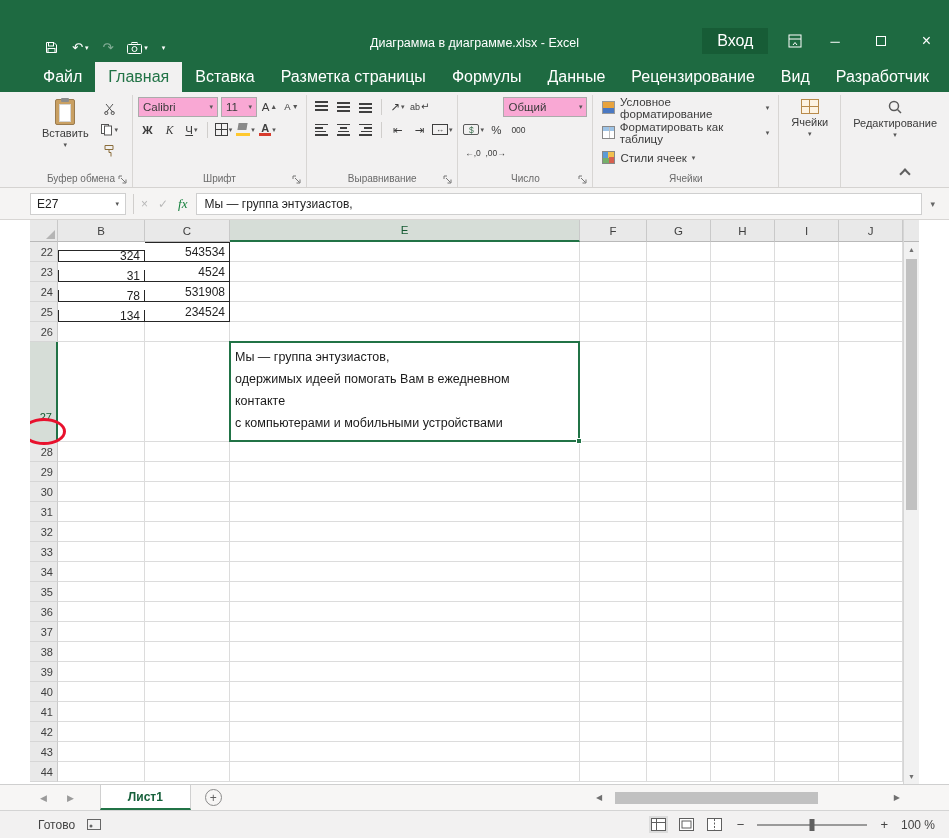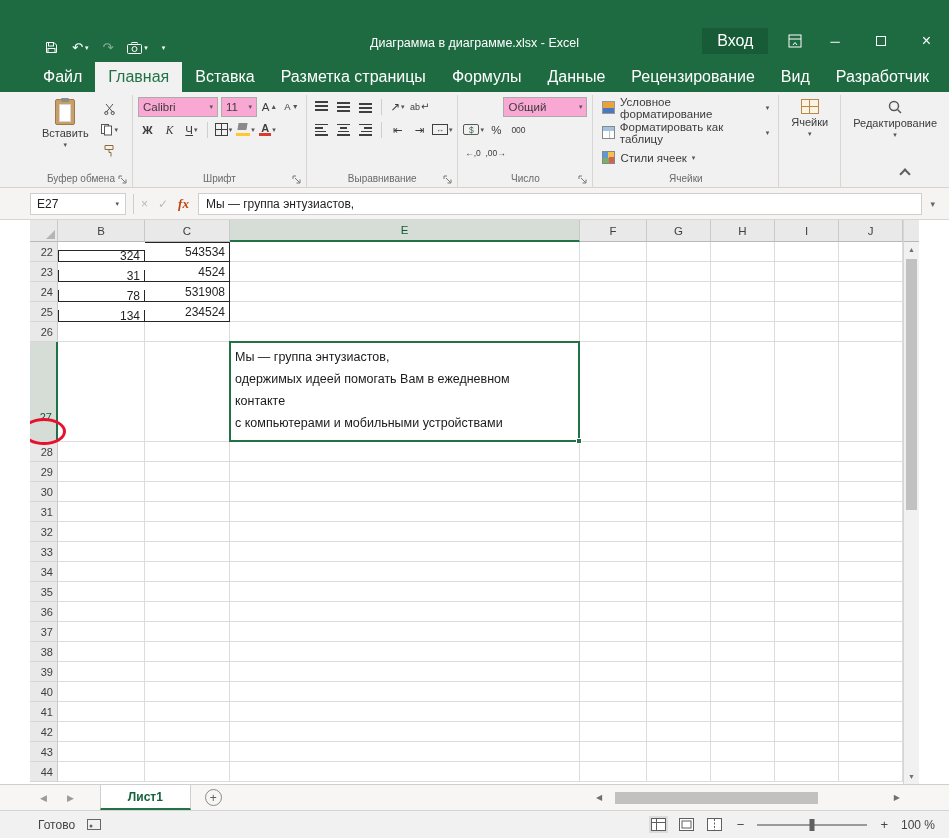--- a/index.html
+++ b/index.html
@@ -68,21 +68,21 @@
   .chev-up { width: 8px; height: 8px; border-left: 2px solid #5f5f5f; border-top: 2px solid #5f5f5f; transform: rotate(45deg); display: inline-block; }
   .collapse-ribbon { position: absolute; right: 40px; bottom: 7px; }
 
   
   .fbar { height: 32px; background: #f5f4f3; border-bottom: 1px solid #d8d6d4; display: flex; align-items: center; padding: 0 14px 0 30px; }
   .namebox { width: 96px; height: 22px; background: #fff; border: 1px solid #cfcfcf; display: flex; align-items: center; padding: 0 6px; font-size: 12px; gap: 4px; }
   .namebox .arr { margin-left: auto; }
   .fb-div { width: 1px; height: 20px; background: #d0cecc; margin: 0 7px; }
   .fb-btns { display: flex; align-items: center; gap: 10px; padding-right: 9px; font-size: 12px; }
   .fb-dim { color: #b8b8b8; }
-  .fx { font-family: "Liberation Serif", serif; font-style: italic; color: #c2410c; font-size: 13px; font-weight: bold; }
+  .fx { font-family: "Liberation Serif", serif; font-style: italic; color: #15803d; font-size: 13px; }
   .fb-input { flex: 1; height: 22px; background: #fff; border: 1px solid #cfcfcf; display: flex; align-items: center; padding: 0 7px; font-size: 12px; color: #1f1f1f; }
   .fb-exp { margin-left: 8px; color: #666; font-size: 9px; }
 
   
   .gridwrap { height: 564px; display: flex; background: #fff; }
   .strip { width: 30px; background: #fff; }
   .sheet { width: 873px; display: flex; flex-direction: column; }
   .colheads { height: 22px; display: flex; flex: none; }
   .corner { width: 28px; background: #e9e9e9; border-right: 1px solid #c9c9c9; border-bottom: 1px solid #b9b9b9; position: relative; }
   .corner::after { content: ""; position: absolute; right: 2px; bottom: 2px; border-left: 9px solid transparent; border-bottom: 9px solid #b5b5b5; }

